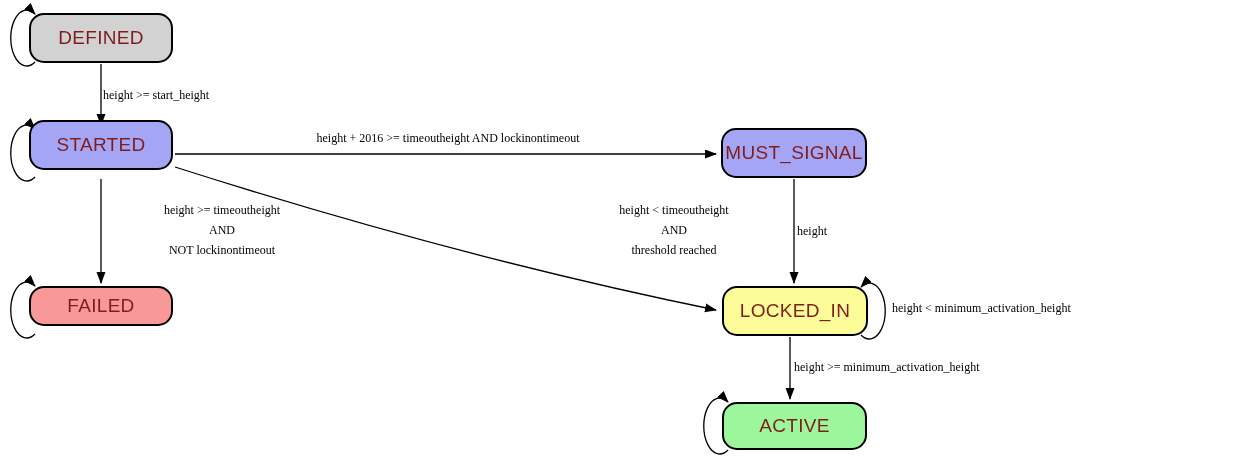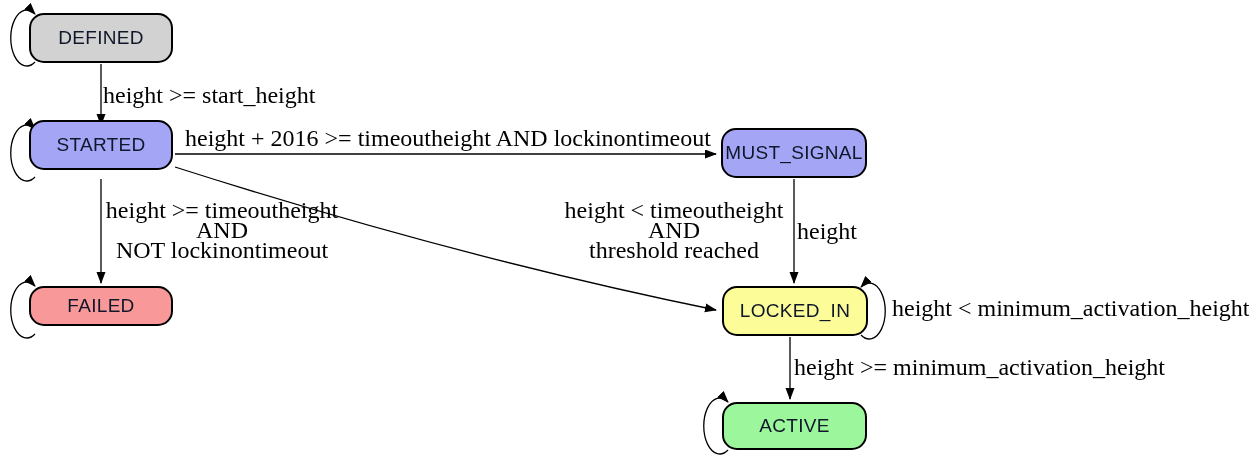--- a/index.html
+++ b/index.html
@@ -12,32 +12,32 @@
   }
   #edges{position:absolute;left:0;top:0;width:1249px;height:464px;}
   .node{
     position:absolute;
     box-sizing:border-box;
     border:2.5px solid #000000;
     border-radius:15px;
     display:flex;align-items:center;justify-content:center;
     font-family:"Liberation Sans", sans-serif;
     font-size:19px;
-    color:#0f172a;
+    color:#7f1d1d;
     letter-spacing:0.3px;
   }
   .node-defined     {left:29px;  top:13px;  width:144px; height:50px; background:#d2d2d2;}
   .node-started     {left:29px;  top:120px; width:144px; height:50px; background:#a5a5f5;}
   .node-must-signal {left:721px; top:128px; width:146px; height:50px; background:#a5a5f5;}
   .node-failed      {left:29px;  top:286px; width:144px; height:40px; background:#f89898;}
   .node-locked-in   {left:722px; top:286px; width:146px; height:50px; background:#fcfc99;}
   .node-active      {left:722px; top:402px; width:145px; height:48px; background:#9cf79c;}
   .elabel{
     position:absolute;
-    font-size:24px;
+    font-size:12px;
     color:#000000;
     white-space:nowrap;
     line-height:20px;
   }
   .elabel.block{white-space:normal;text-align:center;}
   .elabel.block span{display:block;white-space:nowrap;line-height:20px;}
   .lbl-defined-started      {left:103px;top:85px;}
   .lbl-started-must-signal  {left:183px;top:128px;width:530px;text-align:center;}
   .lbl-started-failed       {left:97px; top:200px;width:250px;}
   .lbl-started-locked-in    {left:550px;top:200px;width:248px;font-family:Liberation Serif, serif;}

